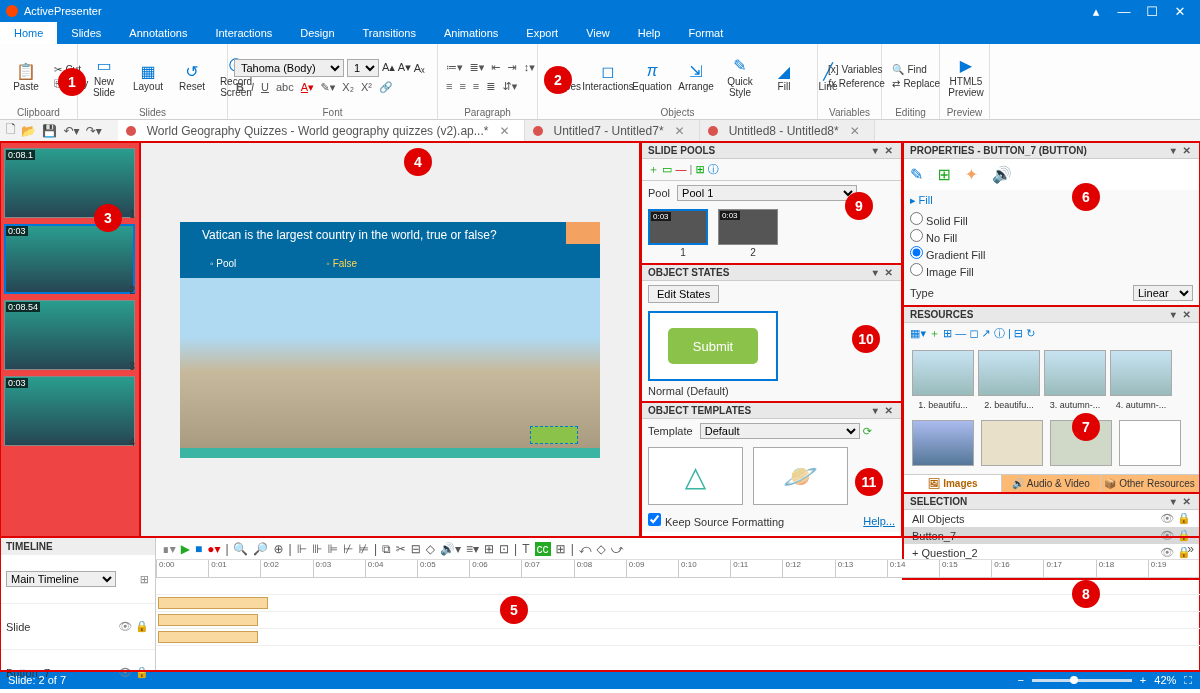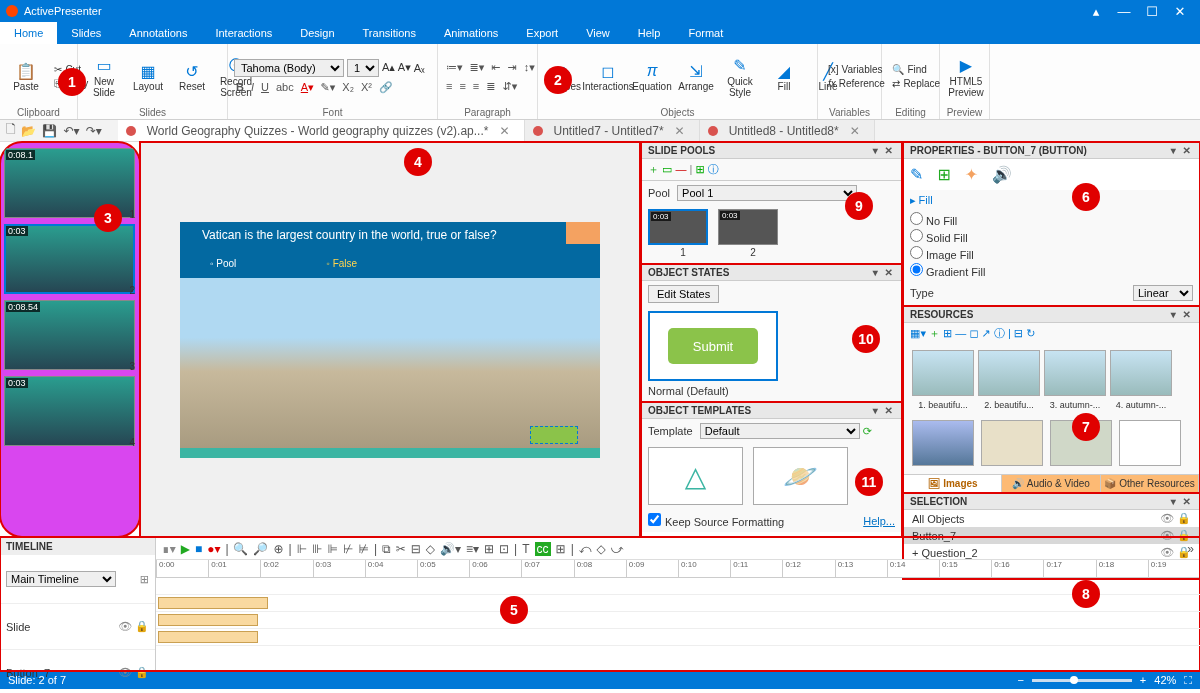--- a/index.html
+++ b/index.html
@@ -25,21 +25,21 @@
 .iconrow { display: flex; gap: 3px; font-size: 11px; color: #555;}
 .iconrow span{cursor:pointer; padding:1px 2px;}
 .qat { height: 22px; background: #f3f3f3; display: flex; align-items: center; padding: 0 6px; font-size: 12px; color: #555; border-bottom: 1px solid #ddd; }
 .qat span { margin-right: 6px; cursor: pointer; }
 .doctabs { flex:1; display:flex; align-items:center; height:100%; margin-left:10px;}
 .doctab { display:flex; align-items:center; gap:5px; padding:0 8px; height:100%; border-right:1px solid #ddd; background:#eee; cursor:pointer;}
 .doctab.active{ background:#fff;}
 .doctab .ic { width:10px;height:10px;background:#d9534f;border-radius:50%;}
 .doctab .close{ color:#888;}
 .work { display:flex; height:395px; }
-.slidepane { width:140px; background:#d946ef; border-right:1px solid #ddd; overflow:hidden; outline:2px solid #e00000; outline-offset:-1px;border-radius:22px;}
+.slidepane { width:140px; background:#ef4444; border-right:1px solid #ddd; overflow:hidden; outline:2px solid #e00000; outline-offset:-1px;}
 .thumb { margin:6px 4px; position:relative;}
 .thumb .sl{ height:70px; background:linear-gradient(#2a9d8f,#264653); border:1px solid #888; position:relative;}
 .thumb .sl.sel{ border:2px solid #0178d7;}
 .thumb .time{ position:absolute; top:2px;left:2px;background:rgba(0,0,0,.7);color:#fff;padding:0 2px;font-size:9px;}
 .thumb .num{ position:absolute; right:0; bottom:-2px; font-size:10px;}
 .canvas { flex:1; background:#f0f0f0; display:flex; align-items:center; justify-content:center; outline:2px solid #e00000; outline-offset:-1px;}
 .slide { width:420px; height:236px; background:#ddd; position:relative; overflow:hidden;}
 .slide .hdr { position:absolute;top:0;left:0;right:0;height:56px;background:#0369a1;color:#fff;padding:6px 22px;font-size:12px;}
 .slide .hdr .accent{ position:absolute;top:0;right:0;width:34px;height:22px;background:#f4a261;}
 .slide .ans{ position:absolute;top:36px;left:30px;color:#fff;font-size:10px;display:flex;gap:90px;}
@@ -396,24 +396,24 @@
           <span class="ctl">▾ ✕</span>
         </div>
       <div class="propicons">
         <span>✎</span>
         <span style="color:#2a2">⊞</span>
         <span style="color:#f4a261">✦</span>
         <span>🔊</span>
       </div>
       <div class="pbody">
         <div style="color:#0178d7;margin-bottom:4px">▸ <span>Fill</span></div>
+        <label class="radio"><input type="radio" name="f" style=""> <span>Solid Fill</span></label>
         <label class="radio"><input type="radio" name="f" style=""> <span>No Fill</span></label>
-        <label class="radio"><input type="radio" name="f" style=""> <span>Solid Fill</span></label>
+        <label class="radio"><input type="radio" name="f" checked="" style=""> <span>Gradient Fill</span></label>
         <label class="radio"><input type="radio" name="f" style=""> <span>Image Fill</span></label>
-        <label class="radio"><input type="radio" name="f" checked="" style=""> <span>Gradient Fill</span></label>
         <div style="display:flex;align-items:center;margin-top:6px">
             <span>Type</span>
           <select class="small" style="margin-left:auto;width:60px"><option>Linear</option></select>
         </div>
       </div>
     </div>
     <div class="panel" style="flex:1">
       <div class="phead">
           <span>RESOURCES</span>
           <span class="ctl">▾ ✕</span>

